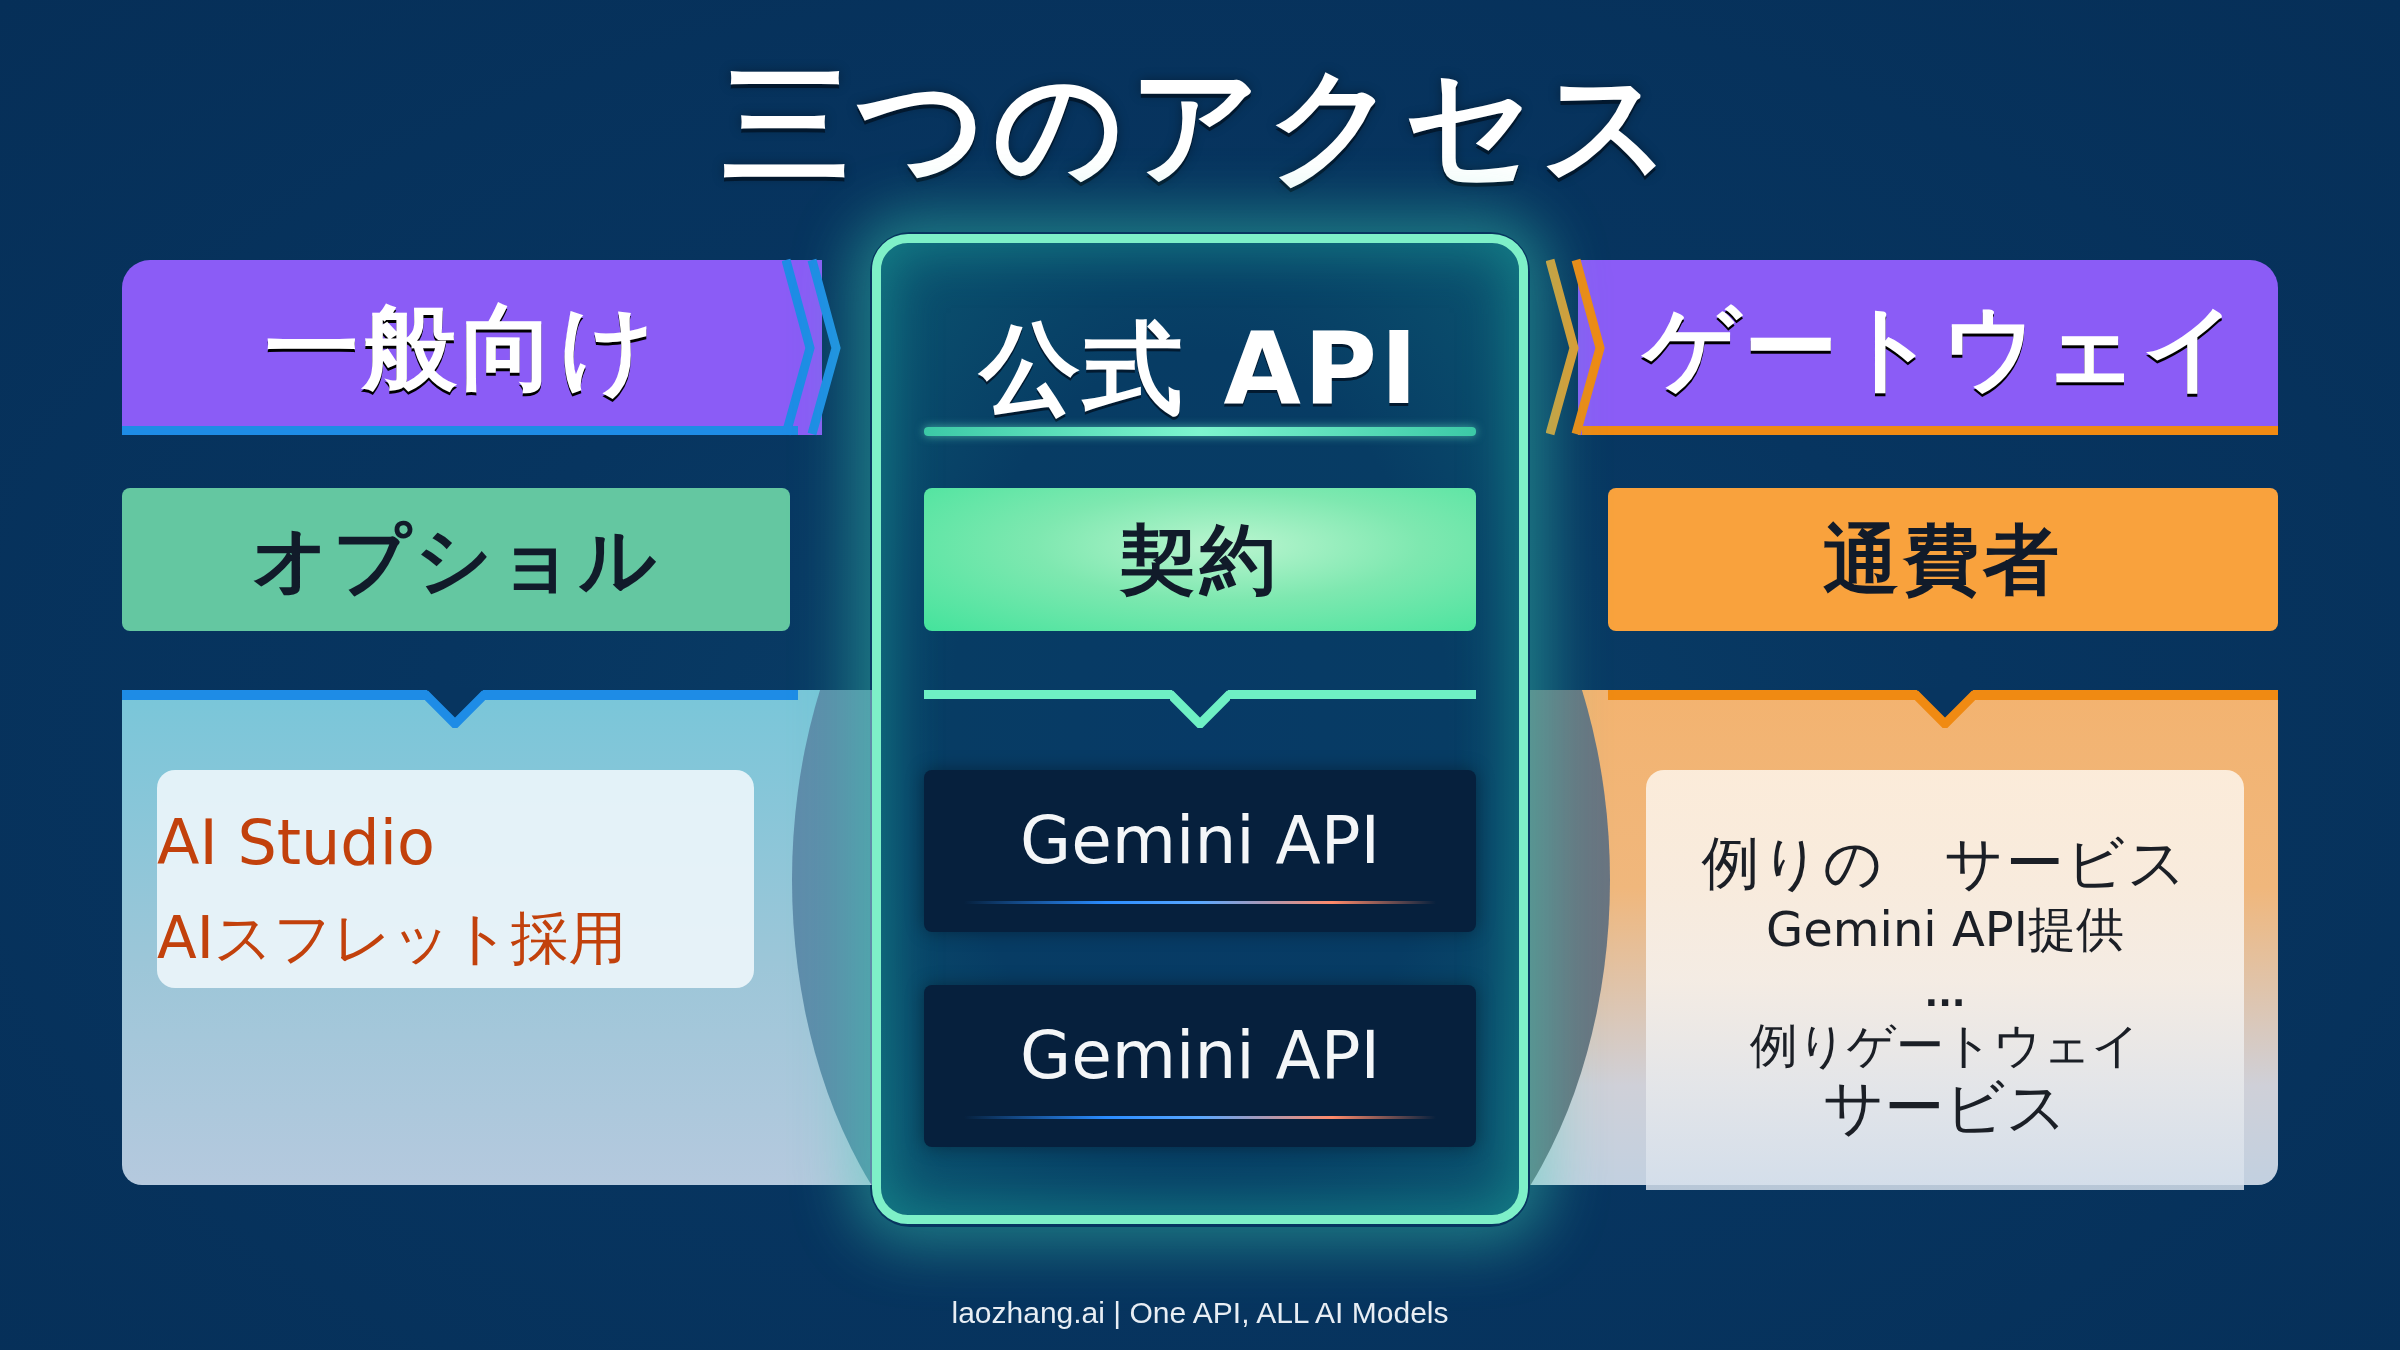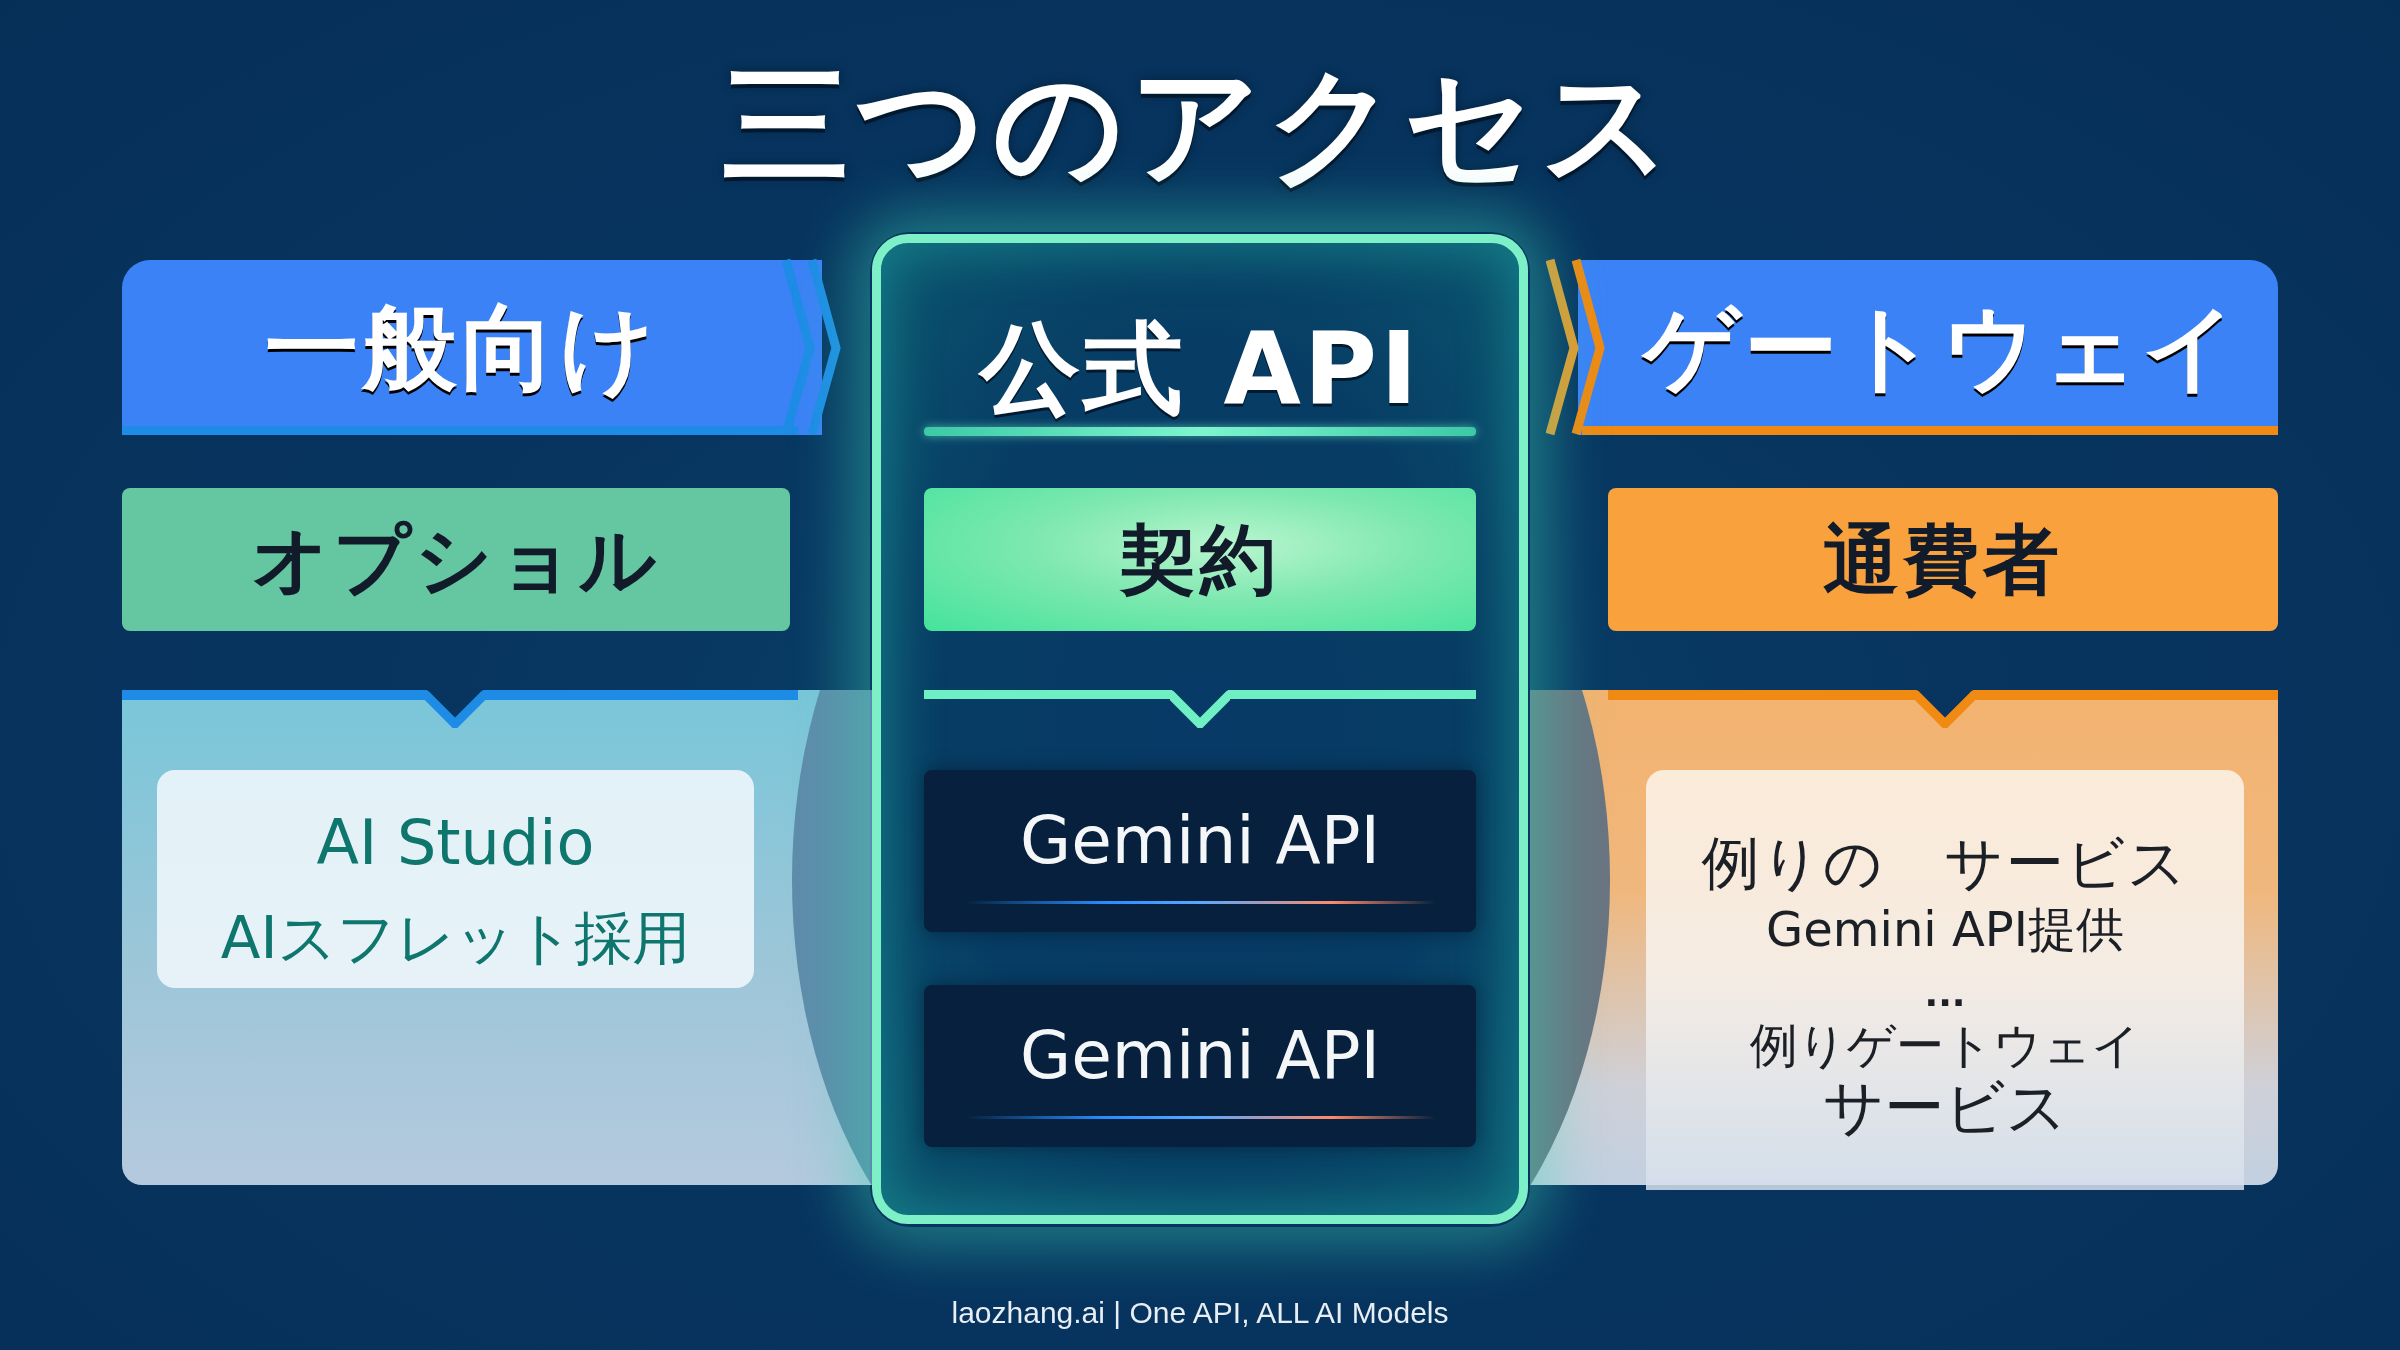--- a/index.html
+++ b/index.html
@@ -12,21 +12,21 @@
 
   
   .title {
     left: 0; width: 2400px; top: 40px; text-align: center;
     color: #ffffff; font-size: 128px; font-weight: bold; letter-spacing: 6px;
     text-shadow: 0 4px 0 #02182e, 0 0 12px rgba(0,0,0,0.35);
   }
 
   
   .banner {
-    top: 260px; height: 175px; background: #3b82f6;
+    top: 260px; height: 175px; background: #8b5cf6;
   }
   .banner-left { left: 122px; width: 700px; border-radius: 28px 0 0 0; }
   .banner-right { left: 1578px; width: 700px; border-radius: 0 28px 0 0; }
   .banner-text {
     top: 0; height: 175px; line-height: 175px; text-align: center;
     color: #fff; font-size: 94px; font-weight: bold; letter-spacing: 4px;
     text-shadow: 0 3px 0 #000;
   }
   .banner-left .banner-text { left: 0; width: 680px; }
   .banner-right .banner-text { left: 30px; width: 670px; }
@@ -65,21 +65,21 @@
     left: -520px; top: -260px; width: 600px; height: 900px; border-radius: 50%;
     background: linear-gradient(270deg, #6a7480 0%, #4e8d96 100%);
   }
   .topline-blue { left: 122px; top: 690px; width: 676px; height: 10px; background: #1e8ce6; }
   .topline-orange { left: 1608px; top: 690px; width: 670px; height: 10px; background: #f08a12; }
 
   .notch { width: 60px; height: 40px; }
 
   .card-left {
     left: 157px; top: 770px; width: 597px; height: 218px; border-radius: 18px;
-    background: rgba(240, 248, 252, 0.88); text-align: center; color: #0f766e;
+    background: rgba(240, 248, 252, 0.88); color: #c2410c;
   }
   .card-left .main { margin-top: 36px; font-size: 62px; line-height: 74px; }
   .card-left .sub { font-size: 58px; line-height: 60px; margin-top: 28px; }
 
   .card-right {
     left: 1646px; top: 770px; width: 598px; height: 420px; border-radius: 18px 18px 0 0;
     background: linear-gradient(180deg, rgba(252,240,226,0.92) 0%, rgba(246,240,234,0.9) 50%, rgba(214,224,236,0.85) 100%);
     text-align: center; color: #1b1f26;
   }
   .card-right .l1 { margin-top: 58px; font-size: 58px; line-height: 70px; letter-spacing: 2px; }

